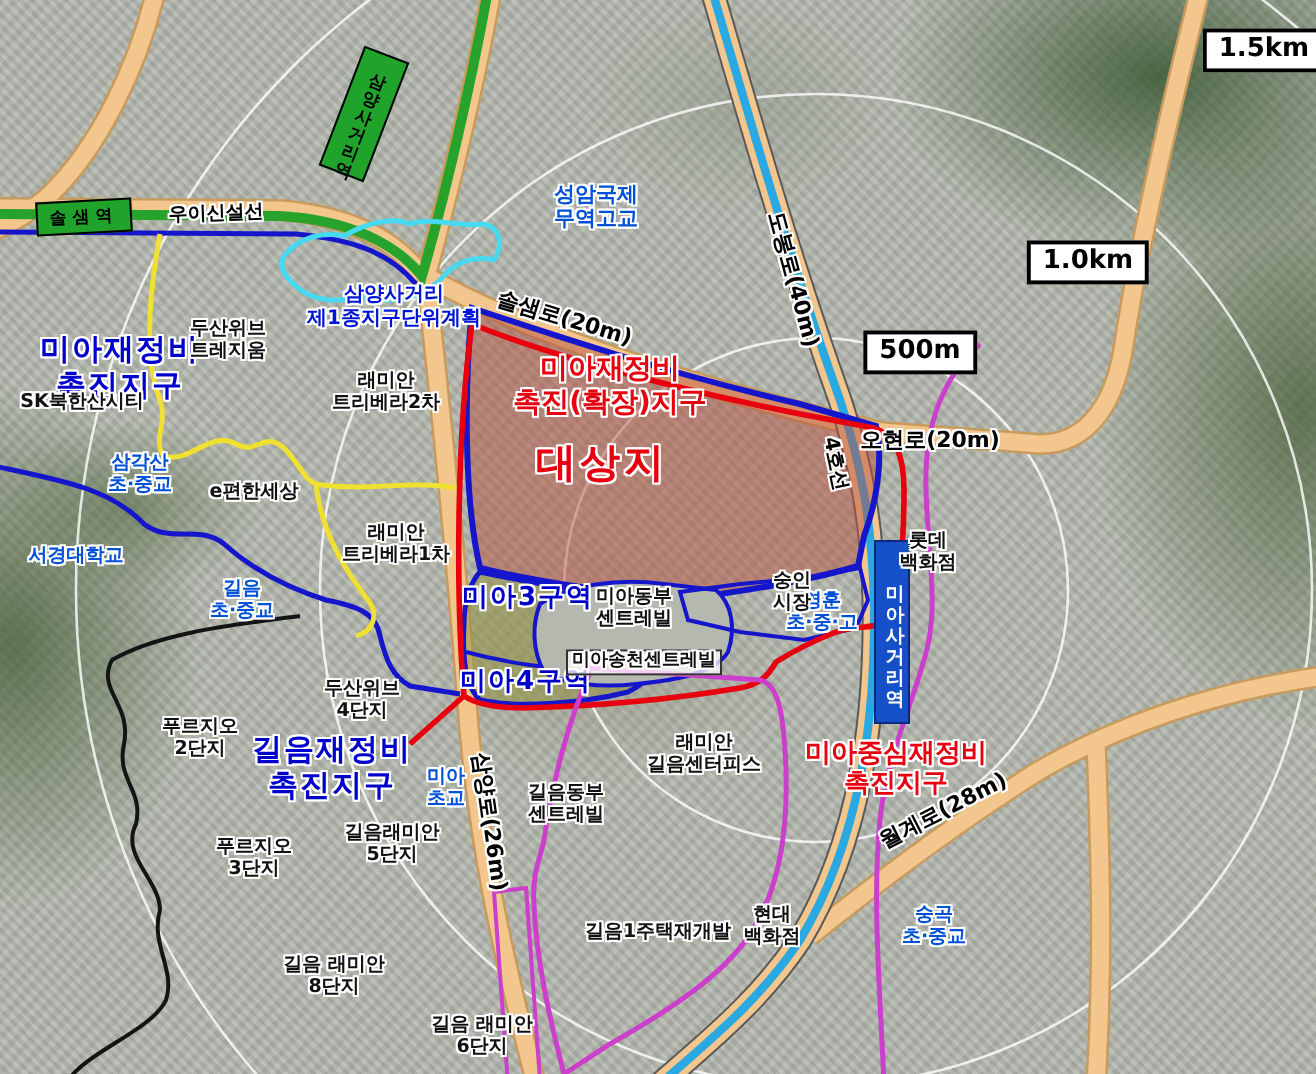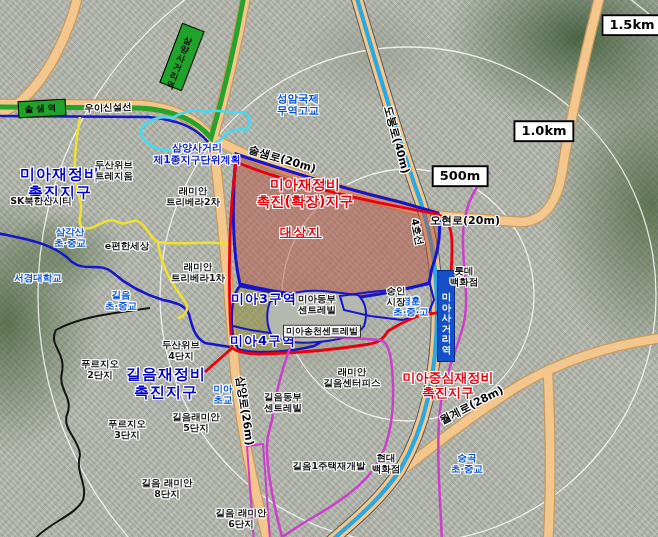--- a/index.html
+++ b/index.html
@@ -126,21 +126,21 @@
   <div class="lbl roadlbl" style="left:282px;top:160px;transform:translate(-50%,-50%) rotate(17deg);">솔샘로(20m)</div>
   <div class="lbl roadlbl" style="left:396px;top:140px;transform:translate(-50%,-50%) rotate(75deg);">도봉로(40m)</div>
   <div class="lbl roadlbl" style="left:465px;top:221px;">오현로(20m)</div>
   <div class="lbl roadlbl" style="left:244px;top:411px;transform:translate(-50%,-50%) rotate(82deg);">삼양로(26m)</div>
   <div class="lbl roadlbl" style="left:472px;top:406px;transform:translate(-50%,-50%) rotate(-27deg);">월계로(28m)</div>
 
   <div class="lbl district-blue" style="left:60px;top:184px;">미아재정비
 촉진지구</div>
   <div class="lbl district-red" style="left:305px;top:193px;font-size:14px;">미아재정비
 촉진(확장)지구</div>
-  <div class="lbl district-red" style="left:301px;top:232px;font-size:12px;letter-spacing:2px;text-decoration:underline;">대상지</div>
+  <div class="lbl district-red" style="left:301px;top:232px;font-size:20px;letter-spacing:2px;">대상지</div>
   <div class="lbl district-blue" style="left:166px;top:384px;">길음재정비
 촉진지구</div>
   <div class="lbl district-red" style="left:448px;top:385px;">미아중심재정비
 촉진지구</div>
   <div class="lbl plan-blue" style="left:197px;top:138px;">삼양사거리
 제1종지구단위계획</div>
   <div class="lbl zone-blue" style="left:264px;top:299px;">미아3구역</div>
   <div class="lbl zone-blue" style="left:263px;top:341px;">미아4구역</div>
 
   <div class="lbl school" style="left:298px;top:104px;font-size:10.5px;">성암국제

